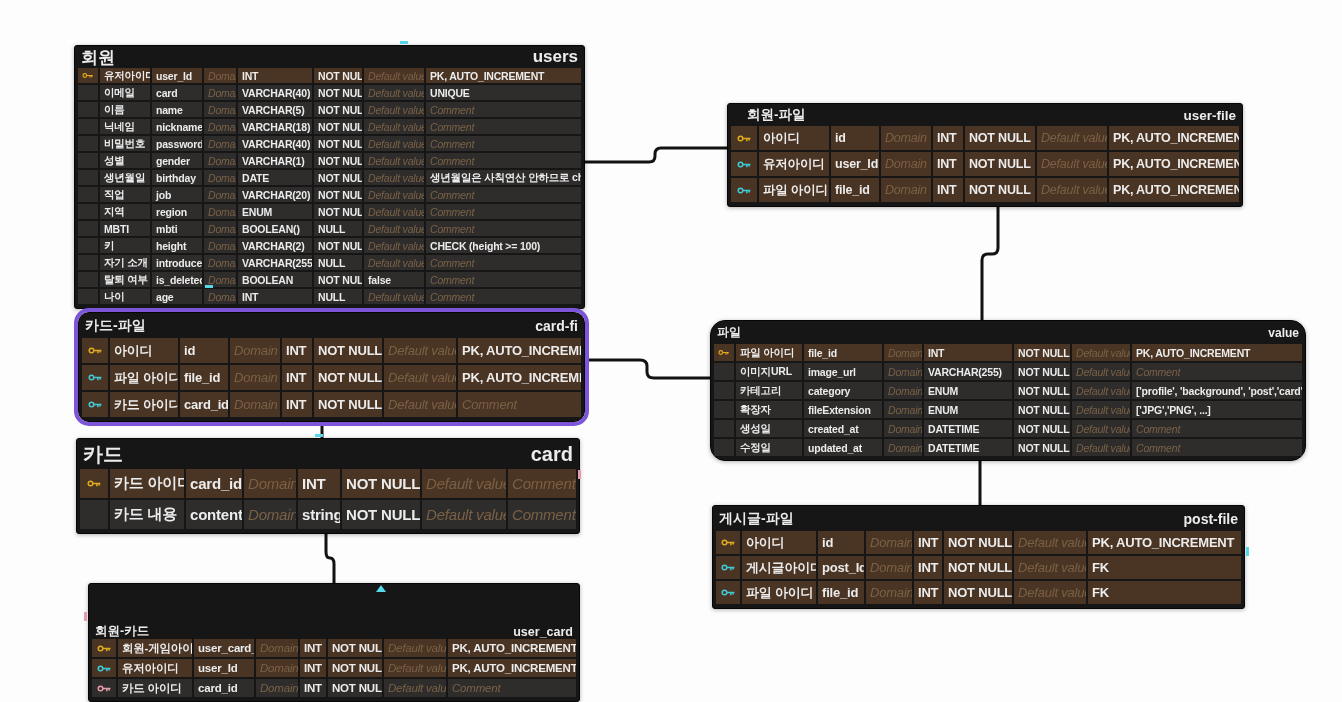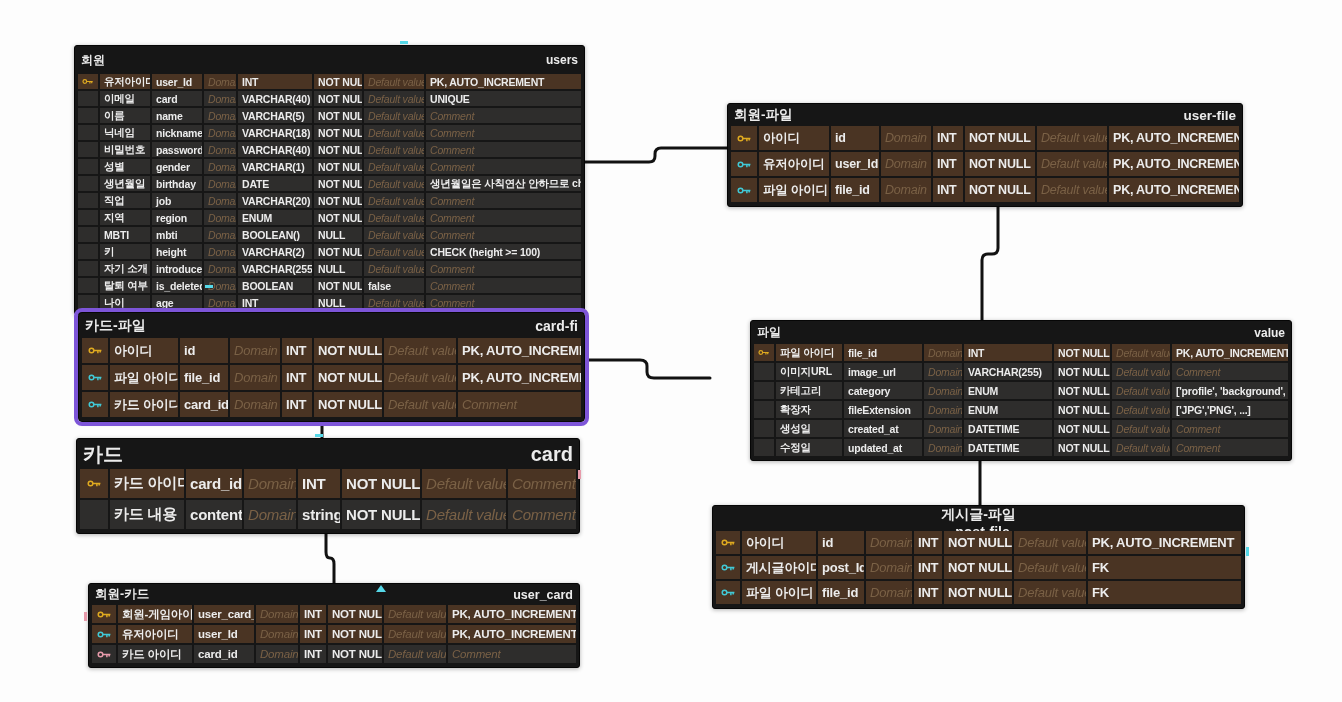--- a/index.html
+++ b/index.html
@@ -3,48 +3,48 @@
 <meta charset="utf-8">
 <style>
   html,body{margin:0;padding:0;background:#fcfcfc;}
   body{font-family:"Liberation Sans","DejaVu Sans",sans-serif;}
   #canvas{position:relative;width:1342px;height:702px;overflow:hidden;background:#fdfdfd;}
   #wires{position:absolute;left:0;top:0;z-index:1;}
   #wires path{fill:none;stroke:#121212;stroke-width:3;stroke-linecap:round;stroke-linejoin:round;}
 
   .tbl{position:absolute;z-index:2;background:#161616;border:1px solid #060606;border-radius:3px;
        box-shadow:0 1px 4px rgba(0,0,0,.30);color:#ececec;box-sizing:border-box;padding-bottom:4px;}
-  .tbl.selected{outline:4px solid #7d55d8;border-radius:4px;}
+  .tbl.selected{outline:4px solid #7d55d8;border-radius:11px;}
   .hd{display:flex;justify-content:space-between;align-items:center;padding:0 6px;font-weight:bold;
       white-space:nowrap;overflow:hidden;}
   .hd .pn{margin-left:8px;}
   .rows{display:flex;flex-direction:column;gap:2px;padding:0 3px;}
   .row{display:grid;column-gap:2px;align-items:center;}
   .row .c{background:#2e2d2c;height:100%;display:flex;align-items:center;padding:0 4px;
           white-space:nowrap;overflow:hidden;font-weight:600;letter-spacing:-0.2px;box-sizing:border-box;}
   .row.hl .c{background:#4a3423;}
   .c.mut{font-weight:400;font-style:italic;color:#7a6146;}
   .kc{justify-content:center;padding:0 1px;}
   .key-pk{color:#dfaa20;} .key-fkpk{color:#41c9d6;} .key-fk{color:#e79aaa;}
   .kicon{display:block;}
 
   
-  .t-users{font-size:10.5px;} .t-users .hd{height:28px;font-size:12px;border-radius:7px;}
+  .t-users{font-size:10.5px;} .t-users .hd{height:22px;font-size:17px;border-radius:7px;}
   .t-users .row{height:15px;grid-template-columns:20px 50px 50px 32px 74px 48px 60px 1fr;}
-  .t-user-file{font-size:12.5px;} .t-user-file .hd{height:22px;font-size:13.5px;}
+  .t-user-file{font-size:12.5px;} .t-user-file .hd{height:22px;font-size:13.5px;margin-left:13px;}
   .t-user-file .row{height:24px;grid-template-columns:26px 70px 48px 50px 30px 70px 70px 1fr;}
   .t-card-file{font-size:13px;} .t-card-file .hd{height:25px;font-size:14px;}
   .t-card-file .row{height:25px;grid-template-columns:26px 68px 48px 50px 30px 68px 72px 1fr;}
   .t-file{font-size:10.5px;} .t-file .hd{height:23px;font-size:12px;}
   .t-file .row{height:17px;grid-template-columns:20px 66px 78px 38px 88px 56px 58px 1fr;}
   .t-card{font-size:15px;} .t-card .hd{height:30px;font-size:20px;}
   .t-card .row{height:29px;grid-template-columns:28px 74px 56px 52px 42px 78px 84px 1fr;}
-  .t-post-file{font-size:13px;} .t-post-file .hd{height:25px;font-size:14px;flex-direction:column;}
+  .t-post-file{font-size:13px;} .t-post-file .hd{height:25px;font-size:14px;}
   .t-post-file .row{height:23px;grid-template-columns:24px 74px 46px 46px 28px 68px 72px 1fr;}
-  .t-user-card{font-size:11.5px;} .t-user-card .hd{height:21px;font-size:12.5px;}
+  .t-user-card{font-size:11.5px;} .t-user-card .hd{height:15px;font-size:12.5px;margin-top:40px;}
   .t-user-card .row{height:18px;grid-template-columns:24px 74px 60px 42px 26px 54px 62px 1fr;}
 
   .anchor{position:absolute;z-index:3;}
   .caret{width:0;height:0;border-left:5px solid transparent;border-right:5px solid transparent;}
 </style>
 </head>
 <body>
 
 <div id="canvas">
   <svg id="wires" width="1342" height="702" viewBox="0 0 1342 702">
@@ -308,21 +308,21 @@
           <div class="c lg">카드 아이디</div>
           <div class="c ph">card_id</div>
           <div class="c mut">Domain</div>
           <div class="c ty">INT</div>
           <div class="c nn">NOT NULL</div>
           <div class="c mut">Default value</div>
           <div class="c cm mut">Comment</div>
         </div>
       </div>
     </div>
-    <div class="tbl t-file" style="left: 750px; top: 320px; width: 542px;">
+    <div class="tbl t-file" style="left: 710px; top: 320px; width: 596px; border-radius: 15px;">
       <div class="hd">
         <span class="ln">파일</span>
         <span class="pn">value</span>
       </div>
       <div class="rows">
         <div class="row hl">
           <div class="c kc key-pk">
             <svg viewBox="0 0 17 10" class="kicon" width="15" height="9">
               <circle cx="4" cy="5" r="2.6" fill="none" stroke="currentColor" stroke-width="1.7"></circle>
               <path d="M6.6 5 H15.2 M11.2 5 V8 M13.8 5 V7.4" stroke="currentColor" stroke-width="1.7" fill="none"></path>

